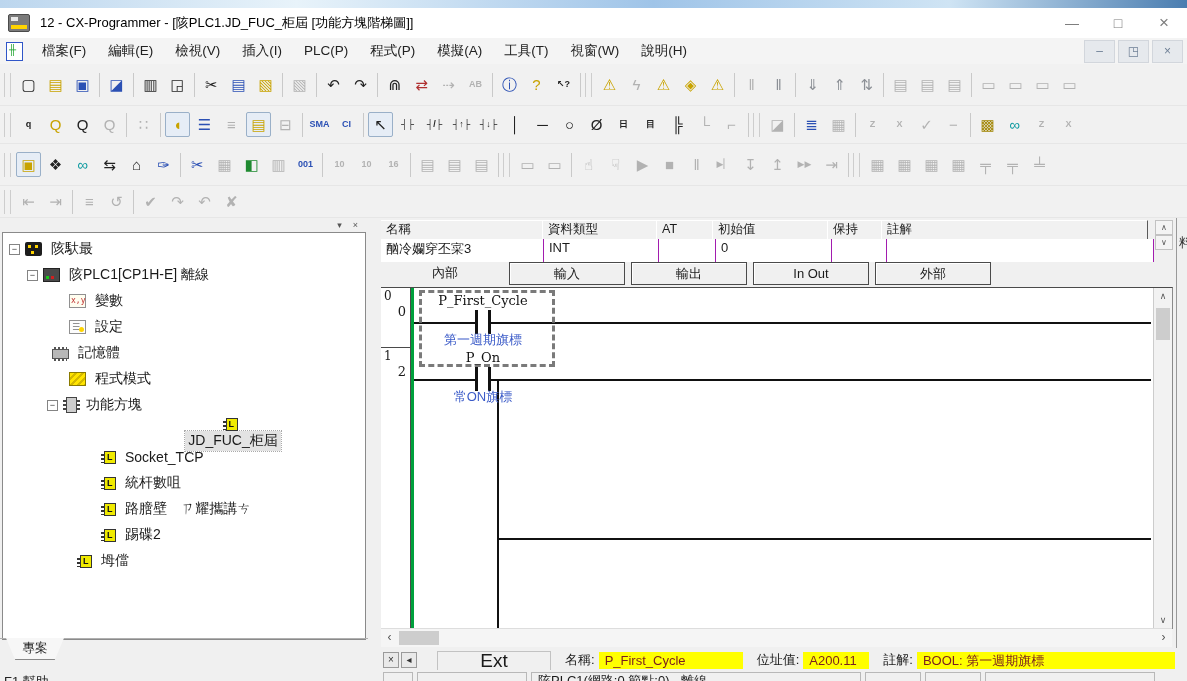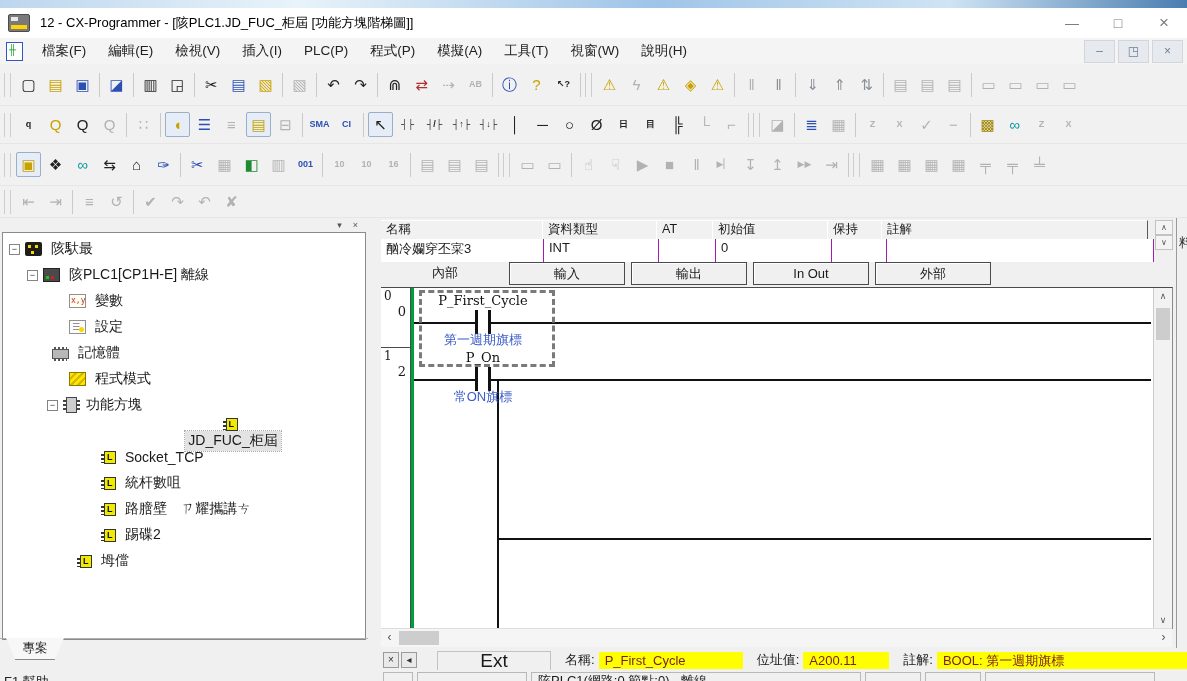--- a/index.html
+++ b/index.html
@@ -116,21 +116,21 @@
   .harr{position:absolute;top:0;width:17px;height:18px;text-align:center;font-size:12px;line-height:17px;color:#555}
   #h-left{left:0}#h-right{right:0}
   #h-thumb{position:absolute;left:18px;top:2px;width:40px;height:14px;background:#cdcdcd}
   
   #fb-status{position:absolute;left:1px;top:432px;width:806px;height:20px;display:flex;align-items:center}
   .sb{width:16px;height:16px;border:1px solid #9a9a9a;background:#e9e9e9;font-size:10px;line-height:14px;text-align:center;color:#333;margin-left:2px;box-sizing:border-box;flex:none}
   #ext-pane{width:112px;margin-left:20px;text-align:center;font-size:19px;border:1px solid #c2c2c2;border-bottom:none;height:18px;line-height:18px;flex:none;background:#f0f0f0}
   .slabel{font-size:13px;margin-left:14px;white-space:nowrap;flex:none}
   .sval{background:#ffff00;color:#7a1f1f;font-size:13px;height:17px;line-height:17px;padding:0 6px;margin-left:4px;white-space:nowrap;overflow:hidden;flex:none;box-sizing:border-box}
   #sval-name{width:144px}
-  #sval-addr{width:86px}
+  #sval-addr{width:66px}
   #sval-cmt{width:258px}
   #fb-status2{position:absolute;left:1px;top:454px;width:806px;height:9px;display:flex}
   .pane2{border:1px solid #b8b8b8;background:#f0f0f0;height:16px;margin-left:4px;box-sizing:border-box;flex:none;overflow:hidden}
   #p2-text{font-size:13px;line-height:15px;padding-left:6px;white-space:nowrap}
   
   #right-strip{position:absolute;left:1176px;top:218px;width:11px;height:430px;background:#f0f0f0;border-left:1px solid #999;overflow:hidden}
   #strip-char{position:absolute;left:2px;top:16px;font-size:13px;color:#333;white-space:nowrap}
   
   #help-partial{position:absolute;left:4px;top:673px;font-size:13px;color:#222}
 </style>

